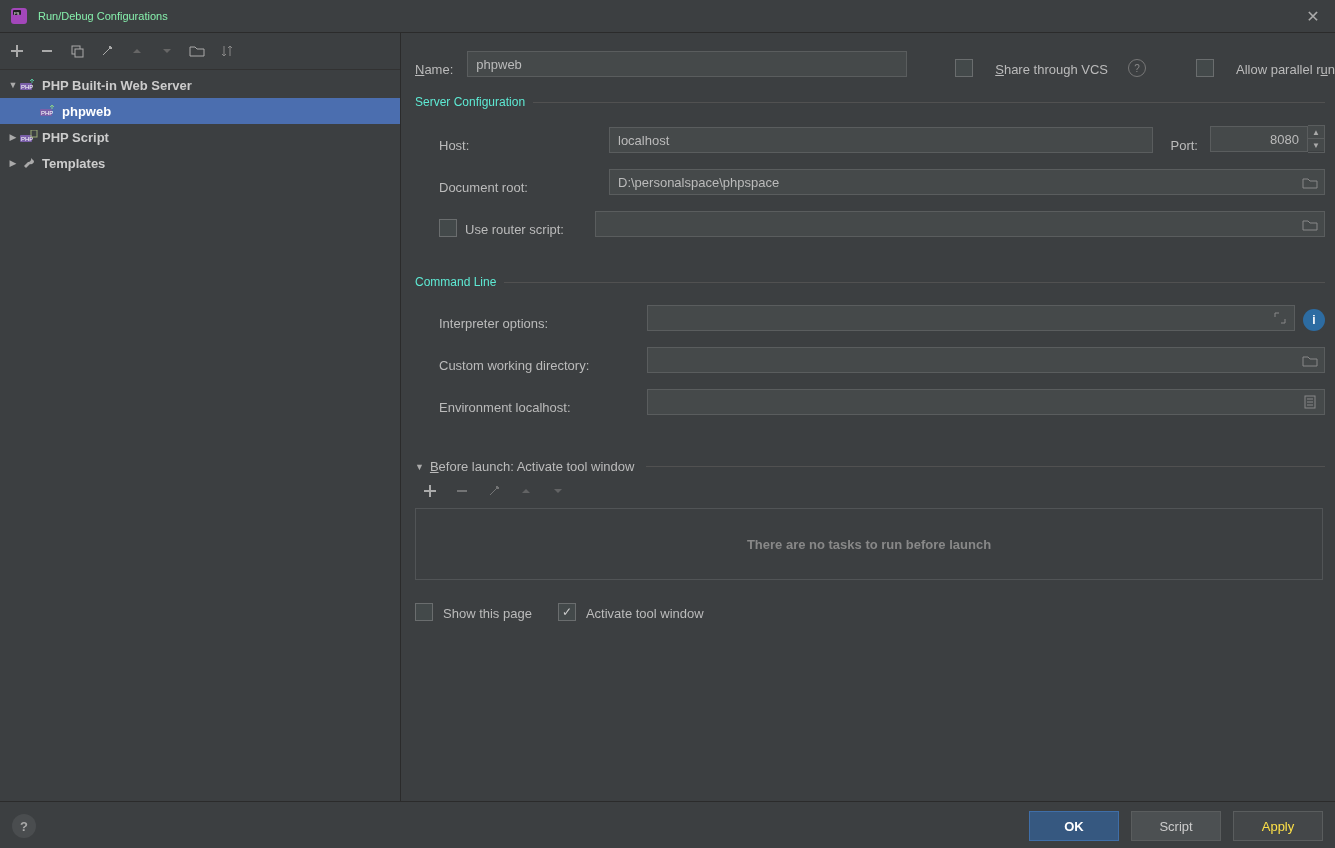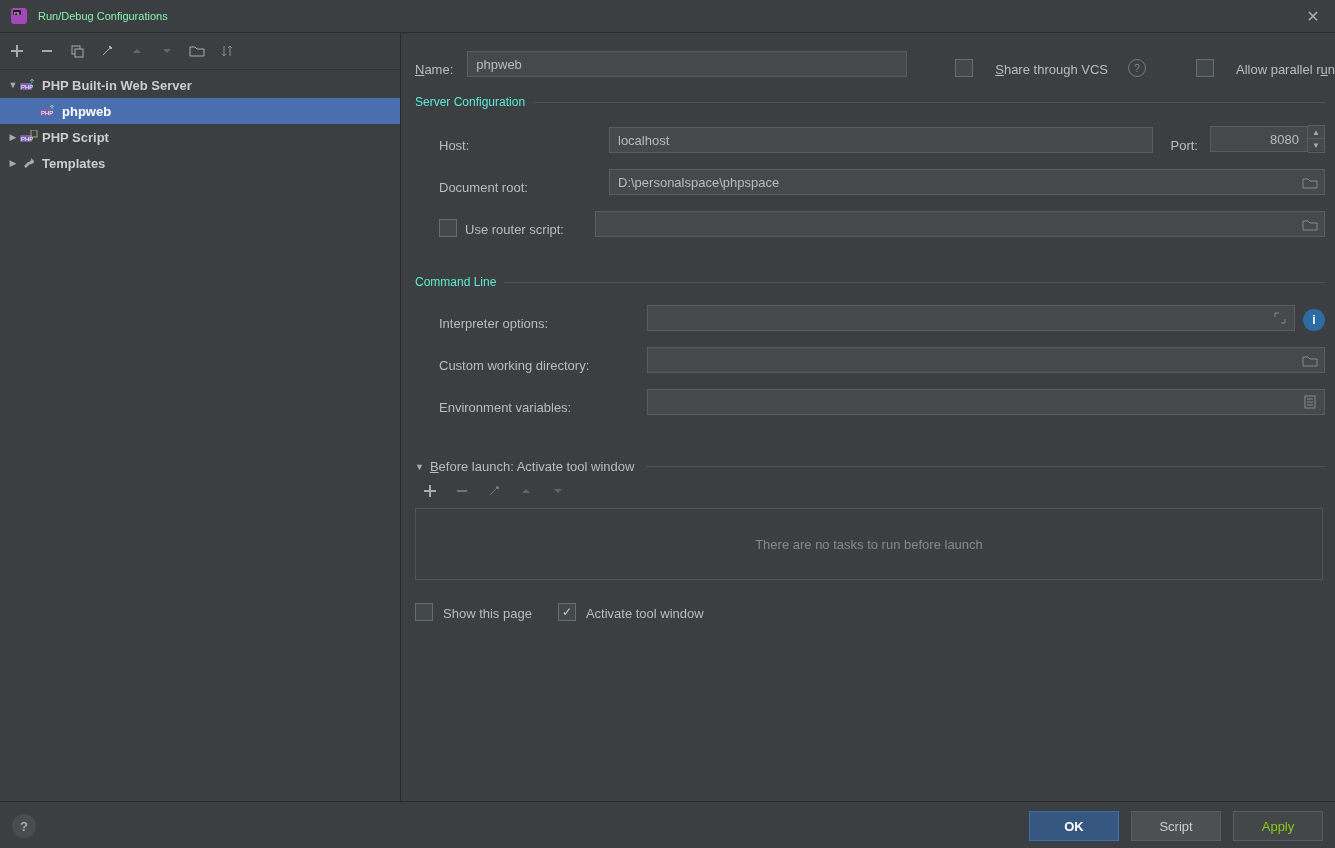--- a/index.html
+++ b/index.html
@@ -106,31 +106,32 @@
 .spin .spinbtns{display:flex;flex-direction:column;border:1px solid #5a5d5e;border-left:none;height:26px;}
 .spin .sbtn{width:16px;height:12px;display:flex;align-items:center;justify-content:center;font-size:8px;color:#aaa;cursor:pointer;background:#45494a;}
 .spin .sbtn+.sbtn{border-top:1px solid #5a5d5e;}
 .section { margin-right:10px; margin-bottom:22px;}
 .beforelaunch-title{display:flex;align-items:center;gap:6px;color:#bbb;font-size:13px;margin-top:6px;}
 .beforelaunch-title .arrow{font-size:9px;color:#aaa;}
 .bl-toolbar{display:flex;gap:10px;padding:6px 4px;}
 .bl-box{
   border:1px solid #515456;height:70px;display:flex;align-items:center;justify-content:center;color:#888;
   margin-right:2px;
+  font-weight:bold;
 }
 .footer {
   height:48px;border-top:1px solid #2b2b2b;display:flex;align-items:center;padding:0 12px;gap:12px;
 }
 .footer .help{width:24px;height:24px;border-radius:12px;background:#4a4d4f;color:#aaa;display:flex;align-items:center;justify-content:center;font-weight:bold;cursor:pointer;}
 .footer .spacer{flex:1;}
 .btn{
   min-width:88px;height:28px;border:1px solid #5a5d5e;background:#4c5052;color:#ccc;display:flex;align-items:center;justify-content:center;cursor:pointer;font-size:13px;
 }
 .btn.primary{background:#365880;border-color:#3f6ea8;color:#fff;font-weight:bold;}
-.btn.disabled{color:#84cc16;cursor:default;background:#444749;text-align:center;}
+.btn.disabled{color:#fde047;cursor:default;background:#444749;text-align:center;}
 .qicon{width:16px;height:16px;border:1px solid #777;border-radius:50%;display:inline-flex;align-items:center;justify-content:center;font-size:10px;color:#888;}
 .infoicon{width:22px;height:22px;border-radius:11px;background:#2d6ca2;color:#fff;display:flex;align-items:center;justify-content:center;font-weight:bold;cursor:pointer;font-size:12px;margin-left:8px;}
 svg{display:block;}
 </style>
 </head>
 <body>
 
 <div class="titlebar">
   <span class="appicon">
     <svg width="18" height="18" viewBox="0 0 18 18">
@@ -312,21 +313,21 @@
         <div class="field-with-icon">
           <input type="text" class="tf" style="width: 100%;" value="">
           <span class="suffix">
               <svg width="16" height="13" viewBox="0 0 16 13">
                 <path d="M1 3h5l2 2h7v7H1z" fill="none" stroke="#888"></path>
               </svg>
             </span>
         </div>
       </div>
       <div class="formrow">
-        <span class="flabel" style="width:208px">Environment variables:</span>
+        <span class="flabel" style="width:208px">Environment localhost:</span>
         <div class="field-with-icon">
           <input type="text" class="tf" style="width: 100%;" value="">
           <span class="suffix">
               <svg width="12" height="14" viewBox="0 0 12 14">
                 <rect x="1" y="1" width="10" height="12" fill="none" stroke="#888"></rect>
                 <path d="M3 4h6M3 7h6M3 10h6" stroke="#888"></path>
               </svg>
             </span>
         </div>
       </div>

